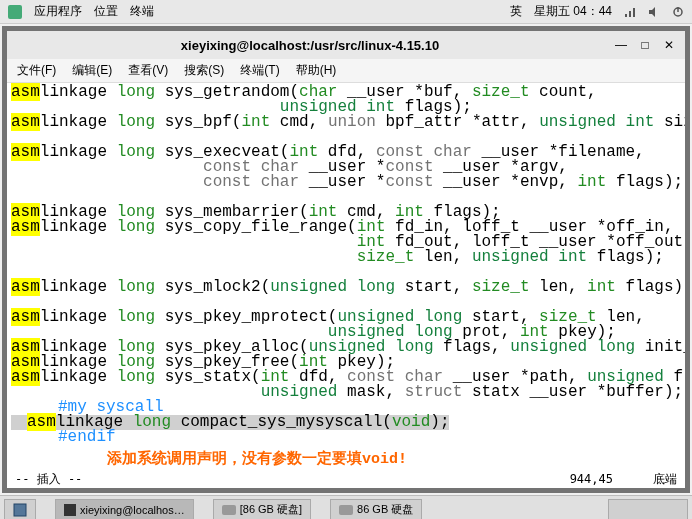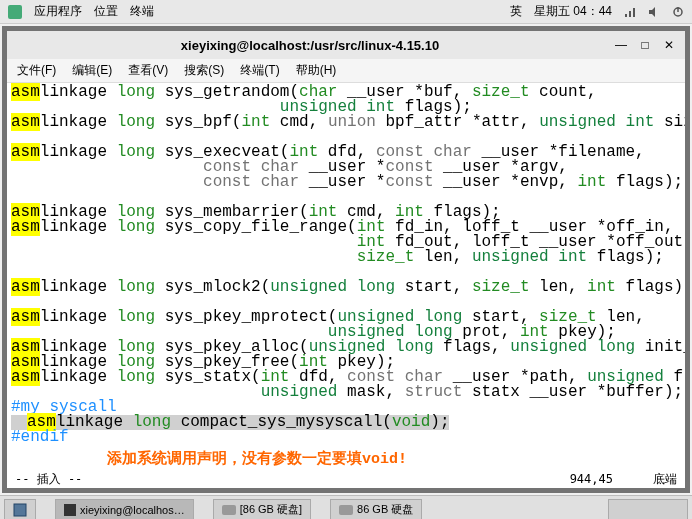--- a/index.html
+++ b/index.html
@@ -14,21 +14,21 @@
 .titlebar .title { flex: 1; text-align: center; font-weight: bold; font-size: 13px; }
 .win-btn { width: 16px; height: 16px; margin-left: 8px; cursor: pointer; display: inline-flex; align-items: center; justify-content: center; }
 .menubar { height: 24px; display: flex; align-items: center; padding: 0 4px; background: #f5f5f5; border-bottom: 1px solid #ddd; gap: 4px; }
 .menubar span { padding: 2px 6px; cursor: pointer; }
 .editor { padding: 2px 4px; font-family: Liberation Mono, monospace; font-size: 16px; line-height: 15px; background: #fff; white-space: pre; overflow: hidden; }
 .hl-asm { background: #ffff00; }
 .kw-type { color: #228b22; }
 .kw-const { color: #737373; }
 .kw-unsigned { color: #15803d; }
 .hl-line { background: #d0d0d0; display: inline-block; padding-left: 16px; }
-.comment { color: #1e90ff; }
+.comment { color: #1e90ff; margin-left: 47px; }
 .annotation { color: #ff6600; font-weight: bold; font-size: 15px; padding: 2px 0 2px 100px; font-family: Liberation Mono, monospace; }
 .statusline { display: flex; padding: 0 8px; font-family: monospace; font-size: 12px; height: 18px; align-items: center; }
 .statusline .mode { flex: 0 0 auto; }
 .statusline .pos { margin-left: auto; margin-right: 40px; }
 .statusline .pct { }
 .taskbar { height: 28px; background: #e0e0e0; display: flex; align-items: center; padding: 0 4px; border-top: 1px solid #bbb; gap: 19px; }
 .task-btn { height: 22px; padding: 0 8px; background: #d0d0d0; border: 1px solid #aaa; display: flex; align-items: center; gap: 4px; font-size: 11px; }
 .task-btn.active { background: #b8b8b8; }
 .disk-icon { width: 14px; height: 10px; background: #999; border-radius: 2px; }
 </style>

